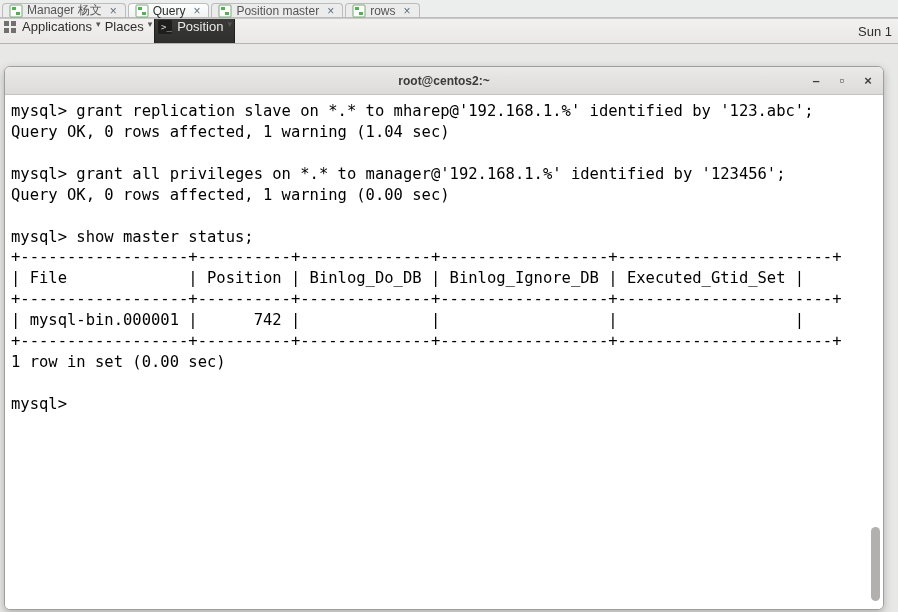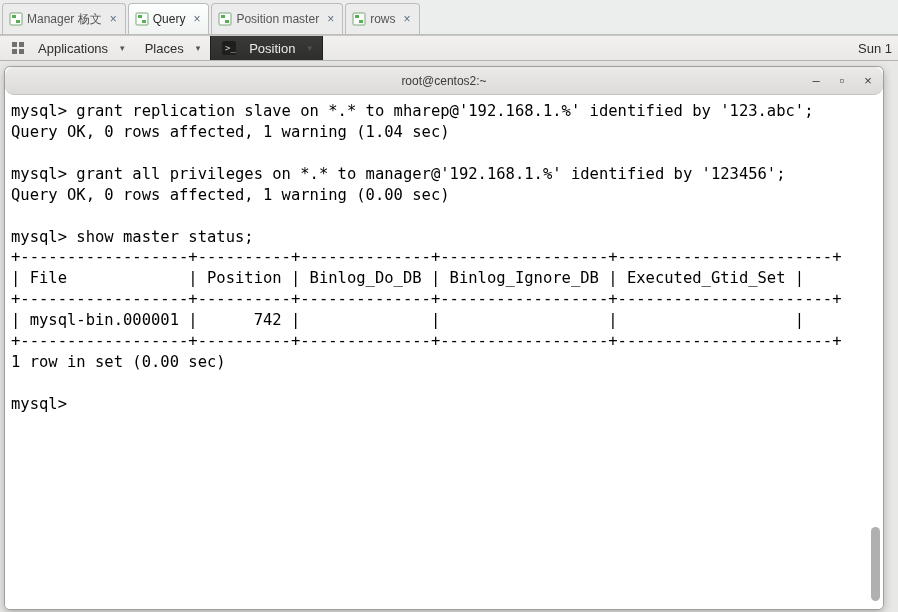--- a/index.html
+++ b/index.html
@@ -1,21 +1,21 @@
 <!DOCTYPE html>
 <html><head>
 <meta charset="utf-8">
 <style>
   * { box-sizing: border-box; margin: 0; padding: 0; }
   html, body { width: 898px; height: 612px; overflow: hidden; font-family: sans-serif; }
   body { background: #e8e8e7; }
 
   
   .editor-tabs {
-    height: 35px;
+    height: 18px;
     background: #eceded;
     border-bottom: 1px solid #bdbdbd;
     display: flex;
     align-items: stretch;
     padding-left: 2px;
     gap: 2px;
     font-size: 12px;
   }
   .editor-tab {
     display: flex;
@@ -42,22 +42,22 @@
     height: 26px;
     background: linear-gradient(#f2f1f0,#e9e8e7);
     border-top: 1px solid #c9c8c7;
     border-bottom: 1px solid #b4b3b2;
     display:flex;
     align-items:center;
     font-size:13px;
     color:#2e2e2e;
   }
   .panel .menu-item {
-    display:flex; align-items:center; gap:12px;
-    padding: 0 10px;
+    display:flex; gap:4px;
+    padding: 0 2px;
     height:100%;
   }
   .panel .menu-item .caret { font-size:9px; color:#555; }
   .panel .menu-item.active {
     background: linear-gradient(#3a3a38,#2e2e2c);
     color:#eaeae9;
     border-left:1px solid #1f1f1d;
     border-right:1px solid #1f1f1d;
   }
   .panel .app-icon {
@@ -87,23 +87,22 @@
   }
   .term-titlebar {
     height:28px;
     background: linear-gradient(#ebeae9,#dcdbda);
     border-bottom:1px solid #c3c2c1;
     display:flex;
     align-items:center;
     justify-content:center;
     position:relative;
     font-size:12px;
-    font-weight:normal;
+    font-weight:bold;
     color:#3a3a39;
-    border-radius:9px;
   }
   .term-controls {
     position:absolute; right:6px; top:4px;
     display:flex; gap:8px;
   }
   .term-ctrl {
     width:18px; height:18px;
     display:flex; align-items:center; justify-content:center;
     color:#3e3e3d;
     font-size:13px;

